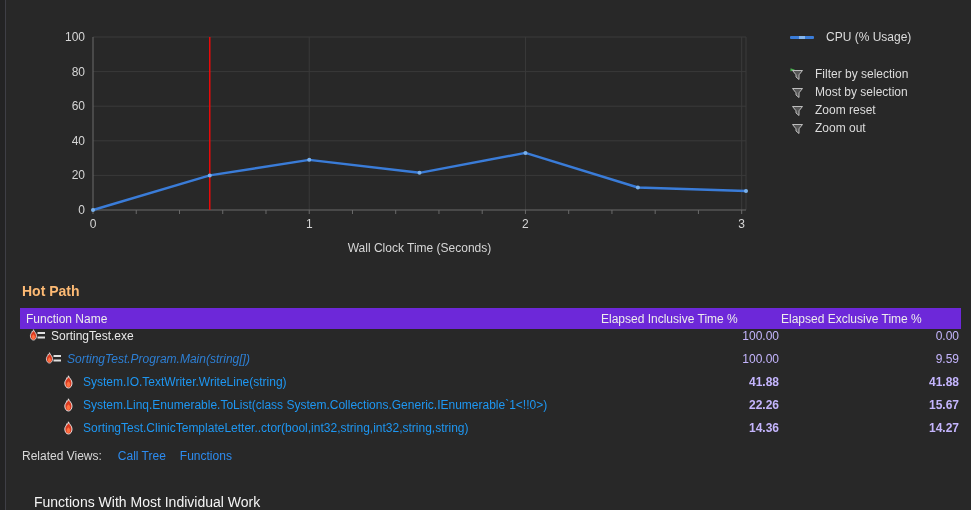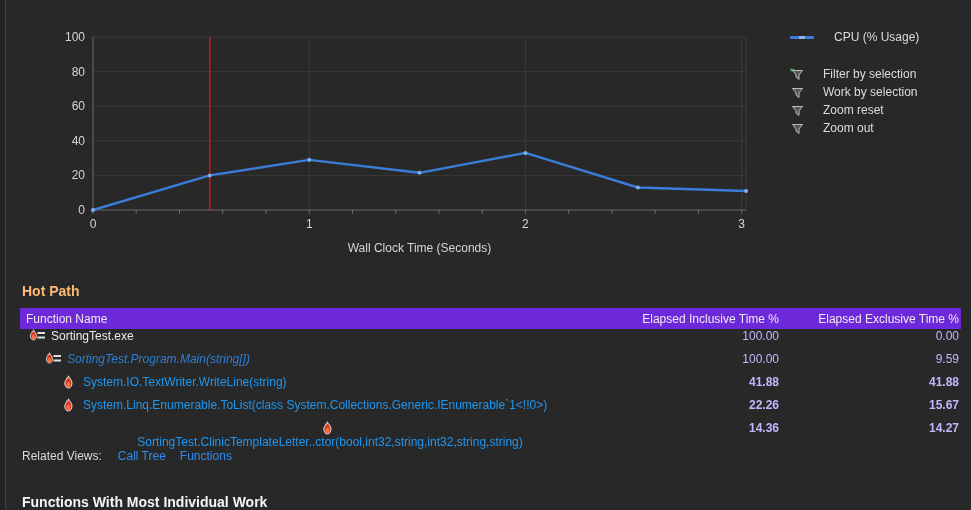--- a/index.html
+++ b/index.html
@@ -5,42 +5,42 @@
   html,body{margin:0;padding:0}
   body{
     width:971px;height:510px;position:relative;overflow:hidden;
     background:#282828;color:#e6e6e6;
     font-family:"Liberation Sans",sans-serif;
   }
   .left-strip{position:absolute;left:0;top:0;bottom:0;width:5px;background:#232324;border-right:1px solid #3f3f46}
   #chart{position:absolute;left:0;top:0;width:780px;height:265px}
   svg text{fill:#d6d6d6;font-family:"Liberation Sans",sans-serif;font-size:12px}
   .legend{position:absolute;left:790px;top:28px}
-  .legend-item{display:flex;align-items:center;gap:20px;font-size:12px;color:#dcdcdc;height:18px;margin-bottom:19px}
+  .legend-item{display:flex;align-items:center;gap:12px;font-size:12px;color:#dcdcdc;height:18px;margin-bottom:19px}
   .legend-line{width:24px;height:3px;border-radius:1px;
     background:linear-gradient(90deg,#3a7cd8 0 36%,#85b5ec 36% 62%,#3a7cd8 62%)}
-  .action{display:flex;align-items:center;gap:19px;font-size:12px;color:#dcdcdc;height:18px;cursor:default;white-space:nowrap}
+  .action{display:flex;align-items:center;gap:11px;font-size:12px;color:#dcdcdc;height:18px;cursor:default;white-space:nowrap}
   .action .ic{width:14px;height:13px;flex:none;display:inline-flex}
   .hot-title{position:absolute;left:22px;top:283px;font-size:14px;font-weight:bold;color:#fdba74}
   .table{position:absolute;left:20px;top:308px;width:941px;font-size:12px}
   .thead{display:flex;background:#6d28d9;height:21px;align-items:center;color:#ececec}
   .th-name{flex:1;padding-left:6px}
-  .th-num{width:178px;text-align:right;padding-right:2px}
+  .th-num{width:178px;text-align:left;padding-right:2px}
   .trow{display:flex;height:23px;align-items:flex-start}
   .cell-name{flex:1;display:flex;align-items:center;min-width:0;white-space:nowrap;overflow:hidden}
   .cell-num{width:178px;text-align:right;padding-right:2px;color:#c4b5fd;flex:none}
   .icon{width:19px;flex:none;display:inline-flex;margin-right:5px;justify-content:center}
   .nm-plain{color:#e8e8e8}
   .nm-link{color:#2d7fd4;cursor:pointer}
   .nm-hot{color:#1e97f2;font-weight:normal;cursor:pointer}
   .val-hot{font-weight:bold}
   .related{position:absolute;left:22px;top:449px;font-size:12px;color:#d8d8d8;display:flex;align-items:center}
   .related .lbl{margin-right:16px}
   .related a{color:#2d8cf0;text-decoration:none;cursor:pointer;margin-right:14px}
-  .bottom-title{position:absolute;left:22px;top:494px;font-size:14px;font-weight:bold;color:#f5f5f5;white-space:nowrap}
+  .bottom-title{position:absolute;left:34px;top:494px;font-size:14px;font-weight:normal;color:#f5f5f5;white-space:nowrap}
 </style>
 </head>
 <body>
 
 <div class="left-strip"></div>
 
 <div id="chart"><svg width="780" height="265" viewBox="0 0 780 265">
       <line x1="93" y1="175.4" x2="746" y2="175.4" stroke="#3a3a3a" stroke-width="1"></line>
       <line x1="93" y1="140.8" x2="746" y2="140.8" stroke="#3a3a3a" stroke-width="1"></line>
       <line x1="93" y1="106.2" x2="746" y2="106.2" stroke="#3a3a3a" stroke-width="1"></line>
@@ -105,21 +105,21 @@
         </span>
         <span>Filter by selection</span>
       </div>
       <div class="action">
         <span class="ic">
           <svg width="14" height="13" viewBox="0 0 14 13">
 
     <path d="M2.5 2.5 H12.5 L9 6.8 V11.5 L6 9 V6.8 Z" fill="#555555" stroke="#bdbdbd" stroke-width="1" stroke-linejoin="round"></path>
   </svg>
         </span>
-        <span>Work by selection</span>
+        <span>Most by selection</span>
       </div>
       <div class="action">
         <span class="ic">
           <svg width="14" height="13" viewBox="0 0 14 13">
 
     <path d="M2.5 2.5 H12.5 L9 6.8 V11.5 L6 9 V6.8 Z" fill="#555555" stroke="#bdbdbd" stroke-width="1" stroke-linejoin="round"></path>
   </svg>
         </span>
         <span>Zoom reset</span>
       </div>
@@ -198,21 +198,21 @@
               <path d="M6.4 0.8 C7.2 3.2 10 4.8 10 8 C10 11 8.4 13 6.4 13 C4.4 13 2.8 11 2.8 8 C2.8 5.8 4.6 4.6 5 2.6 C5.4 3.6 6 3.8 6.4 0.8 Z" fill="#d93a20" stroke="#f2f2f2" stroke-width="0.9"></path>
    <path d="M6.4 6.2 C7.2 7.2 8.2 7.8 8.2 9.4 C8.2 11.2 7.3 12 6.4 12 C5.5 12 4.6 11.2 4.6 9.4 C4.6 8 5.6 7.2 6.4 6.2 Z" fill="#ff7040"></path>
             </svg>
           </span>
           <span class="nm-hot">System.Linq.Enumerable.ToList(class System.Collections.Generic.IEnumerable`1&lt;!!0&gt;)</span>
         </div>
         <div class="cell-num val-hot">22.26</div>
         <div class="cell-num val-hot">15.67</div>
       </div>
       <div class="trow">
-        <div class="cell-name" style="padding-left: 39px; flex-direction: column;">
+        <div class="cell-name" style="padding-left: 39px;">
           <span class="icon">
             <svg width="13" height="14" viewBox="0 0 13 14">
               <path d="M6.4 0.8 C7.2 3.2 10 4.8 10 8 C10 11 8.4 13 6.4 13 C4.4 13 2.8 11 2.8 8 C2.8 5.8 4.6 4.6 5 2.6 C5.4 3.6 6 3.8 6.4 0.8 Z" fill="#d93a20" stroke="#f2f2f2" stroke-width="0.9"></path>
    <path d="M6.4 6.2 C7.2 7.2 8.2 7.8 8.2 9.4 C8.2 11.2 7.3 12 6.4 12 C5.5 12 4.6 11.2 4.6 9.4 C4.6 8 5.6 7.2 6.4 6.2 Z" fill="#ff7040"></path>
             </svg>
           </span>
           <span class="nm-hot">SortingTest.ClinicTemplateLetter..ctor(bool,int32,string,int32,string,string)</span>
         </div>
         <div class="cell-num val-hot">14.36</div>
         <div class="cell-num val-hot">14.27</div>

